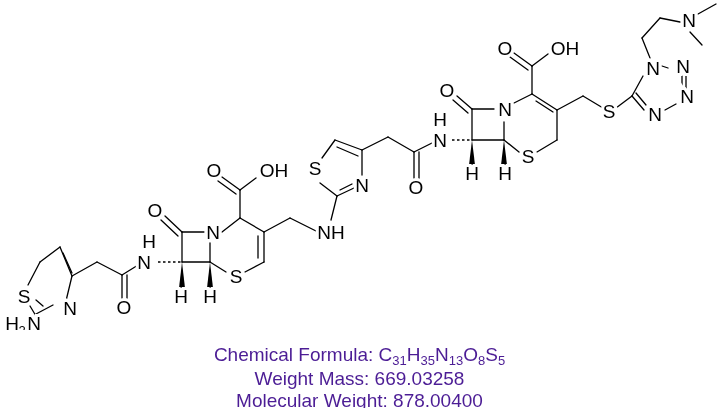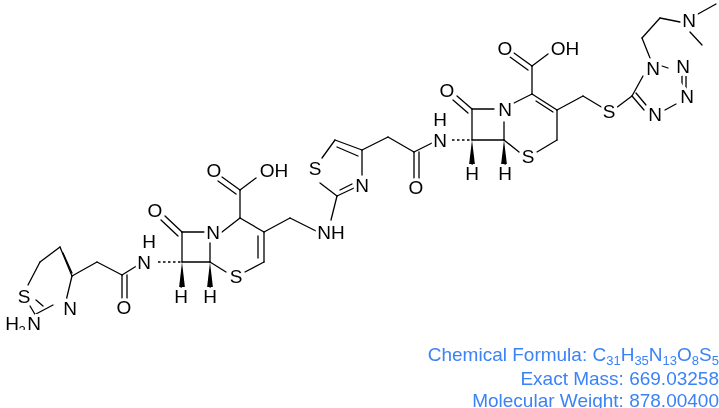--- a/index.html
+++ b/index.html
@@ -2,21 +2,21 @@
 <html><head>
 <meta charset="utf-8">
 <style>
   html,body{margin:0;padding:0;background:#ffffff;}
   body{width:719px;height:408px;position:relative;overflow:hidden;font-family:"Liberation Sans",sans-serif;}
   svg{position:absolute;left:0;top:0;}
   .bond{stroke:#000;stroke-width:1.3;fill:none;stroke-linecap:round;}
   .dash{stroke:#000;stroke-width:1.3;stroke-dasharray:2.5 2.5;fill:none;}
   .atom{font-family:"Liberation Sans",sans-serif;font-size:19px;fill:#000;text-anchor:middle;dominant-baseline:central;}
   .lbl{paint-order:stroke;stroke:#fff;stroke-width:6px;}
-  .caption{position:absolute;left:0;width:719px;text-align:right;font-size:19px;color:#3b82f6;line-height:22px;}
+  .caption{position:absolute;left:0;width:719px;text-align:center;font-size:19px;color:#4c1d95;line-height:22px;}
   .caption sub{font-size:13px;vertical-align:-4px;line-height:0;}
 </style>
 </head>
 <body>
 
 <svg width="719" height="330">
 
   <g>
     <line class="bond" x1="40" y1="262" x2="60" y2="247"></line>
     <line class="bond" x1="60" y1="247" x2="72" y2="276"></line>
@@ -150,17 +150,17 @@
     <text class="atom" x="22" y="330" style="font-size:13px">2</text>
     <text class="atom lbl" x="34" y="323">N</text>
   </g>
 </svg>
 
 <div class="caption" style="top:344px">
   <span>Chemical Formula:</span>
   C<sub>31</sub>H<sub>35</sub>N<sub>13</sub>O<sub>8</sub>S<sub>5</sub>
 </div>
 <div class="caption" style="top:368px">
-  <span>Exact Mass:</span> <span>669.03258</span>
+  <span>Weight Mass:</span> <span>669.03258</span>
 </div>
 <div class="caption" style="top:390px">
   <span>Molecular Weight:</span> <span>878.00400</span>
 </div>
 
 </body></html>

